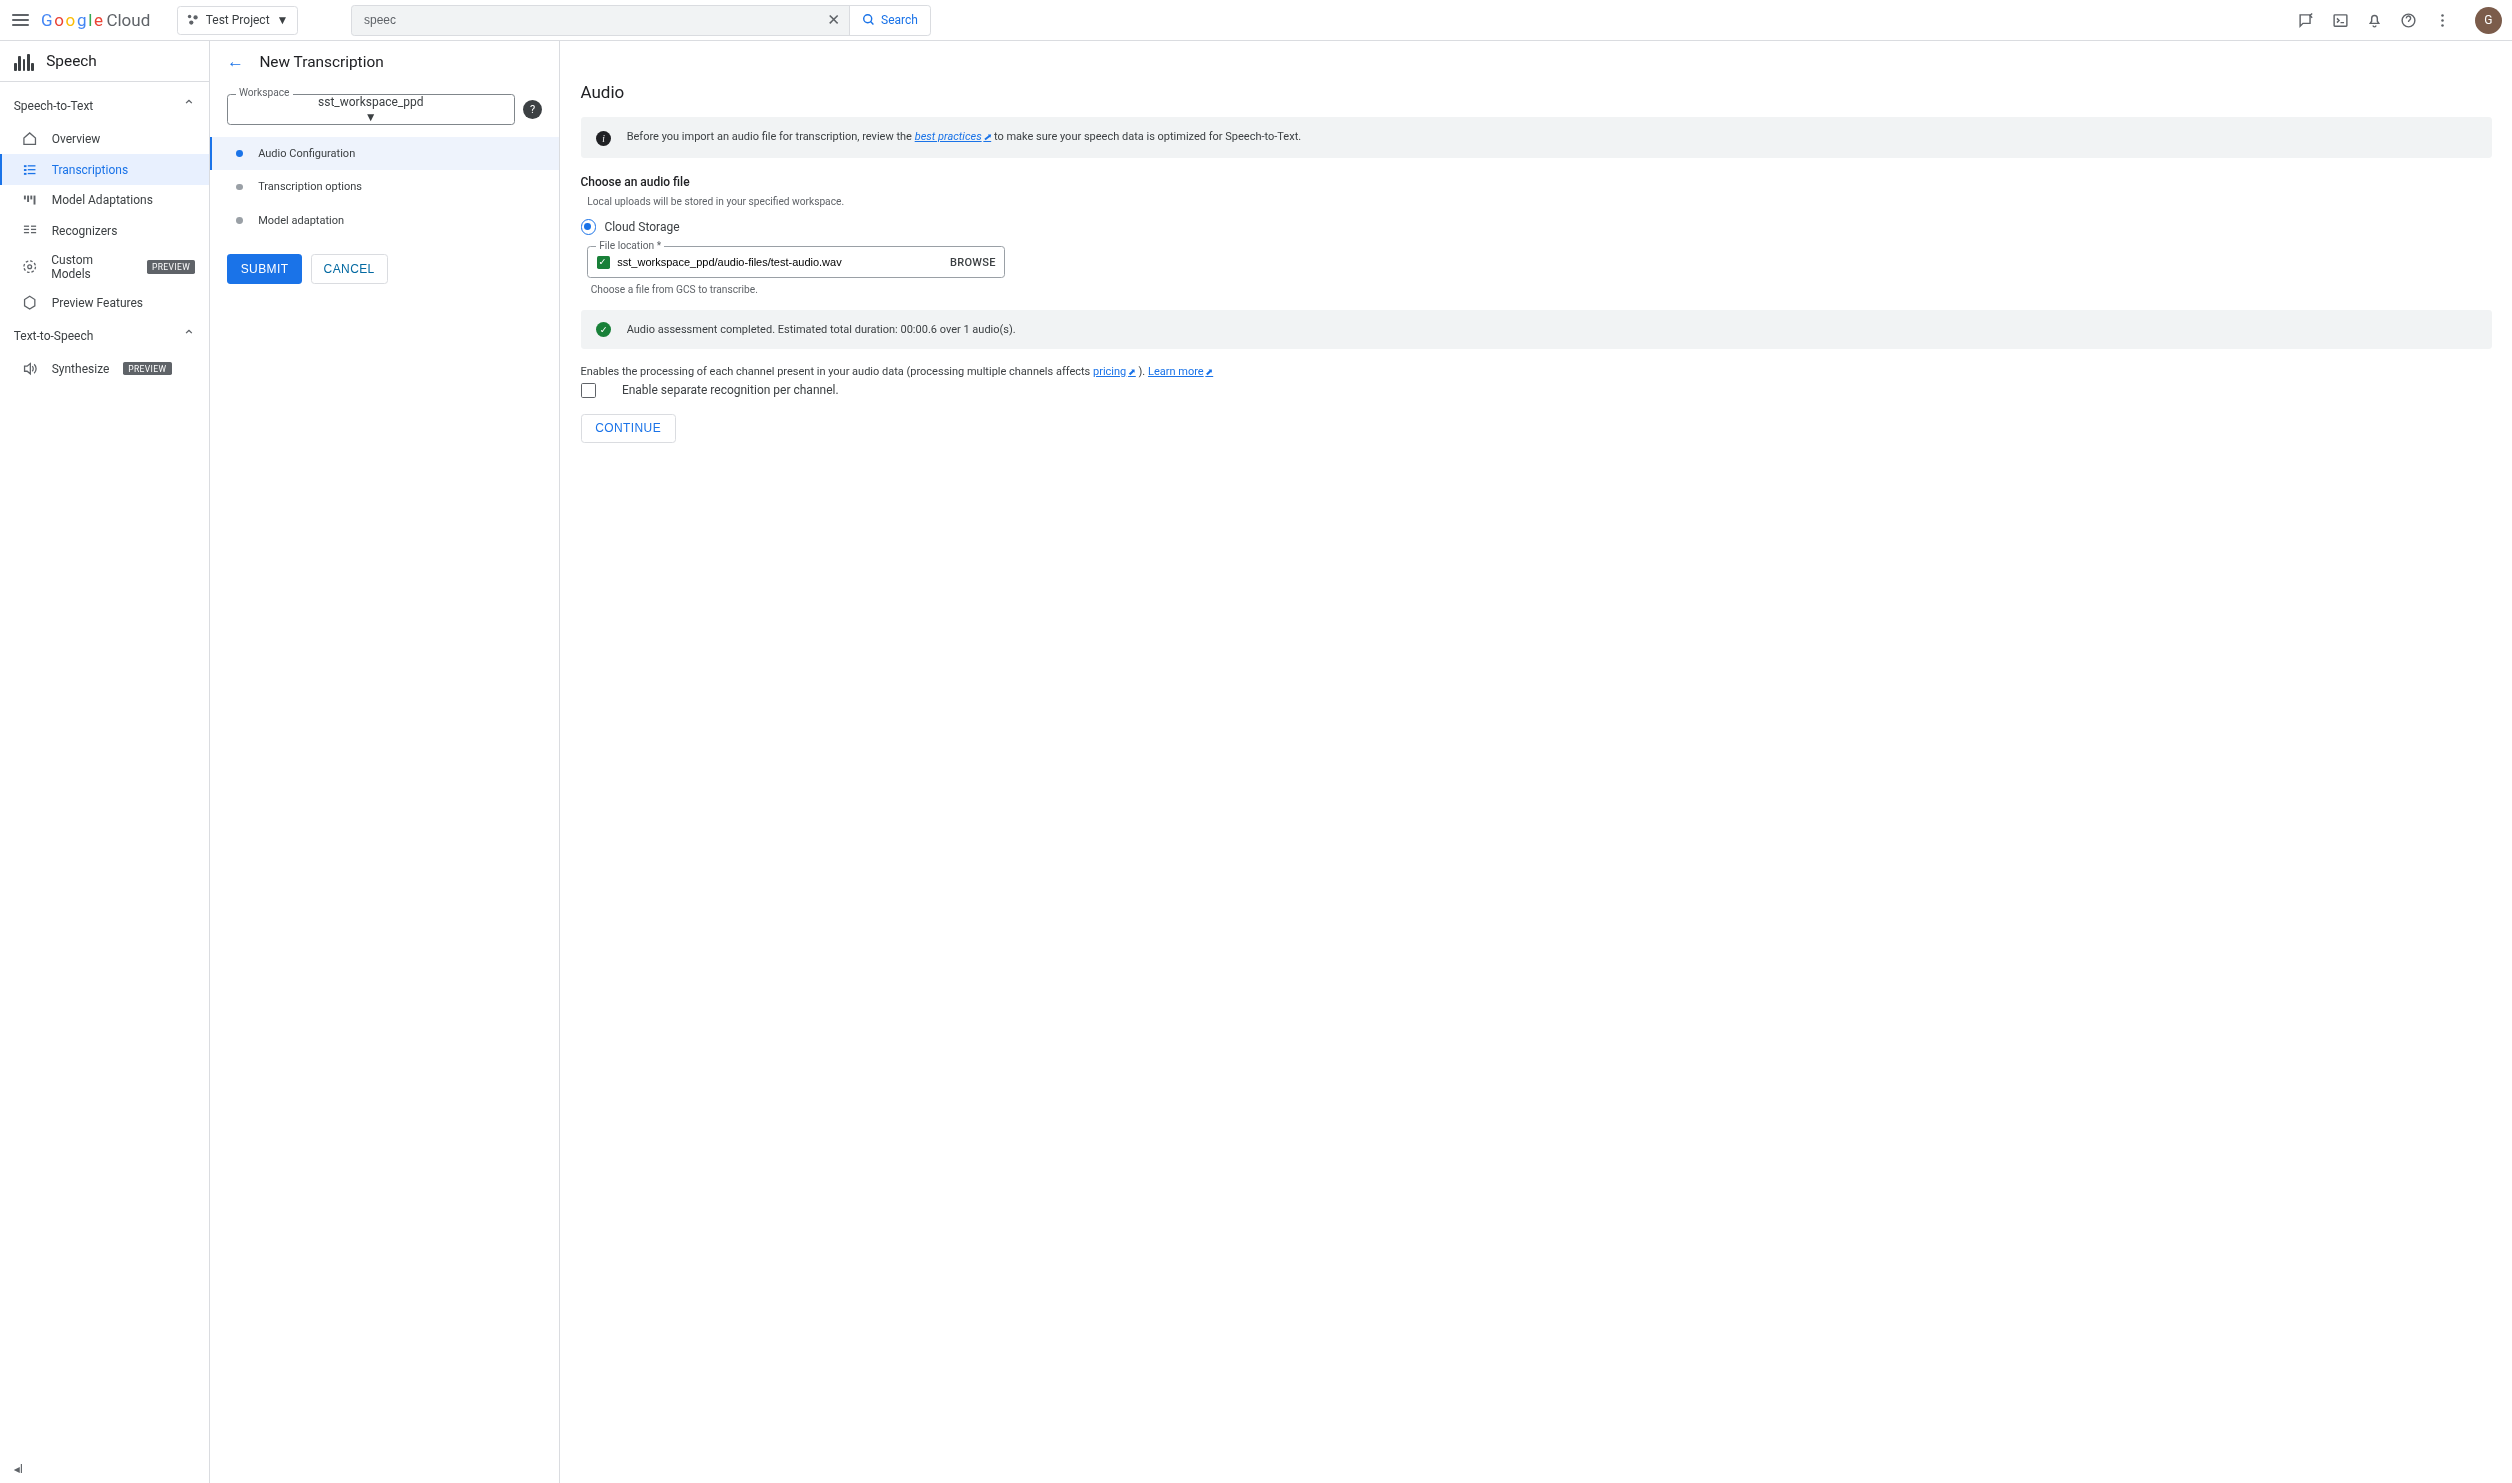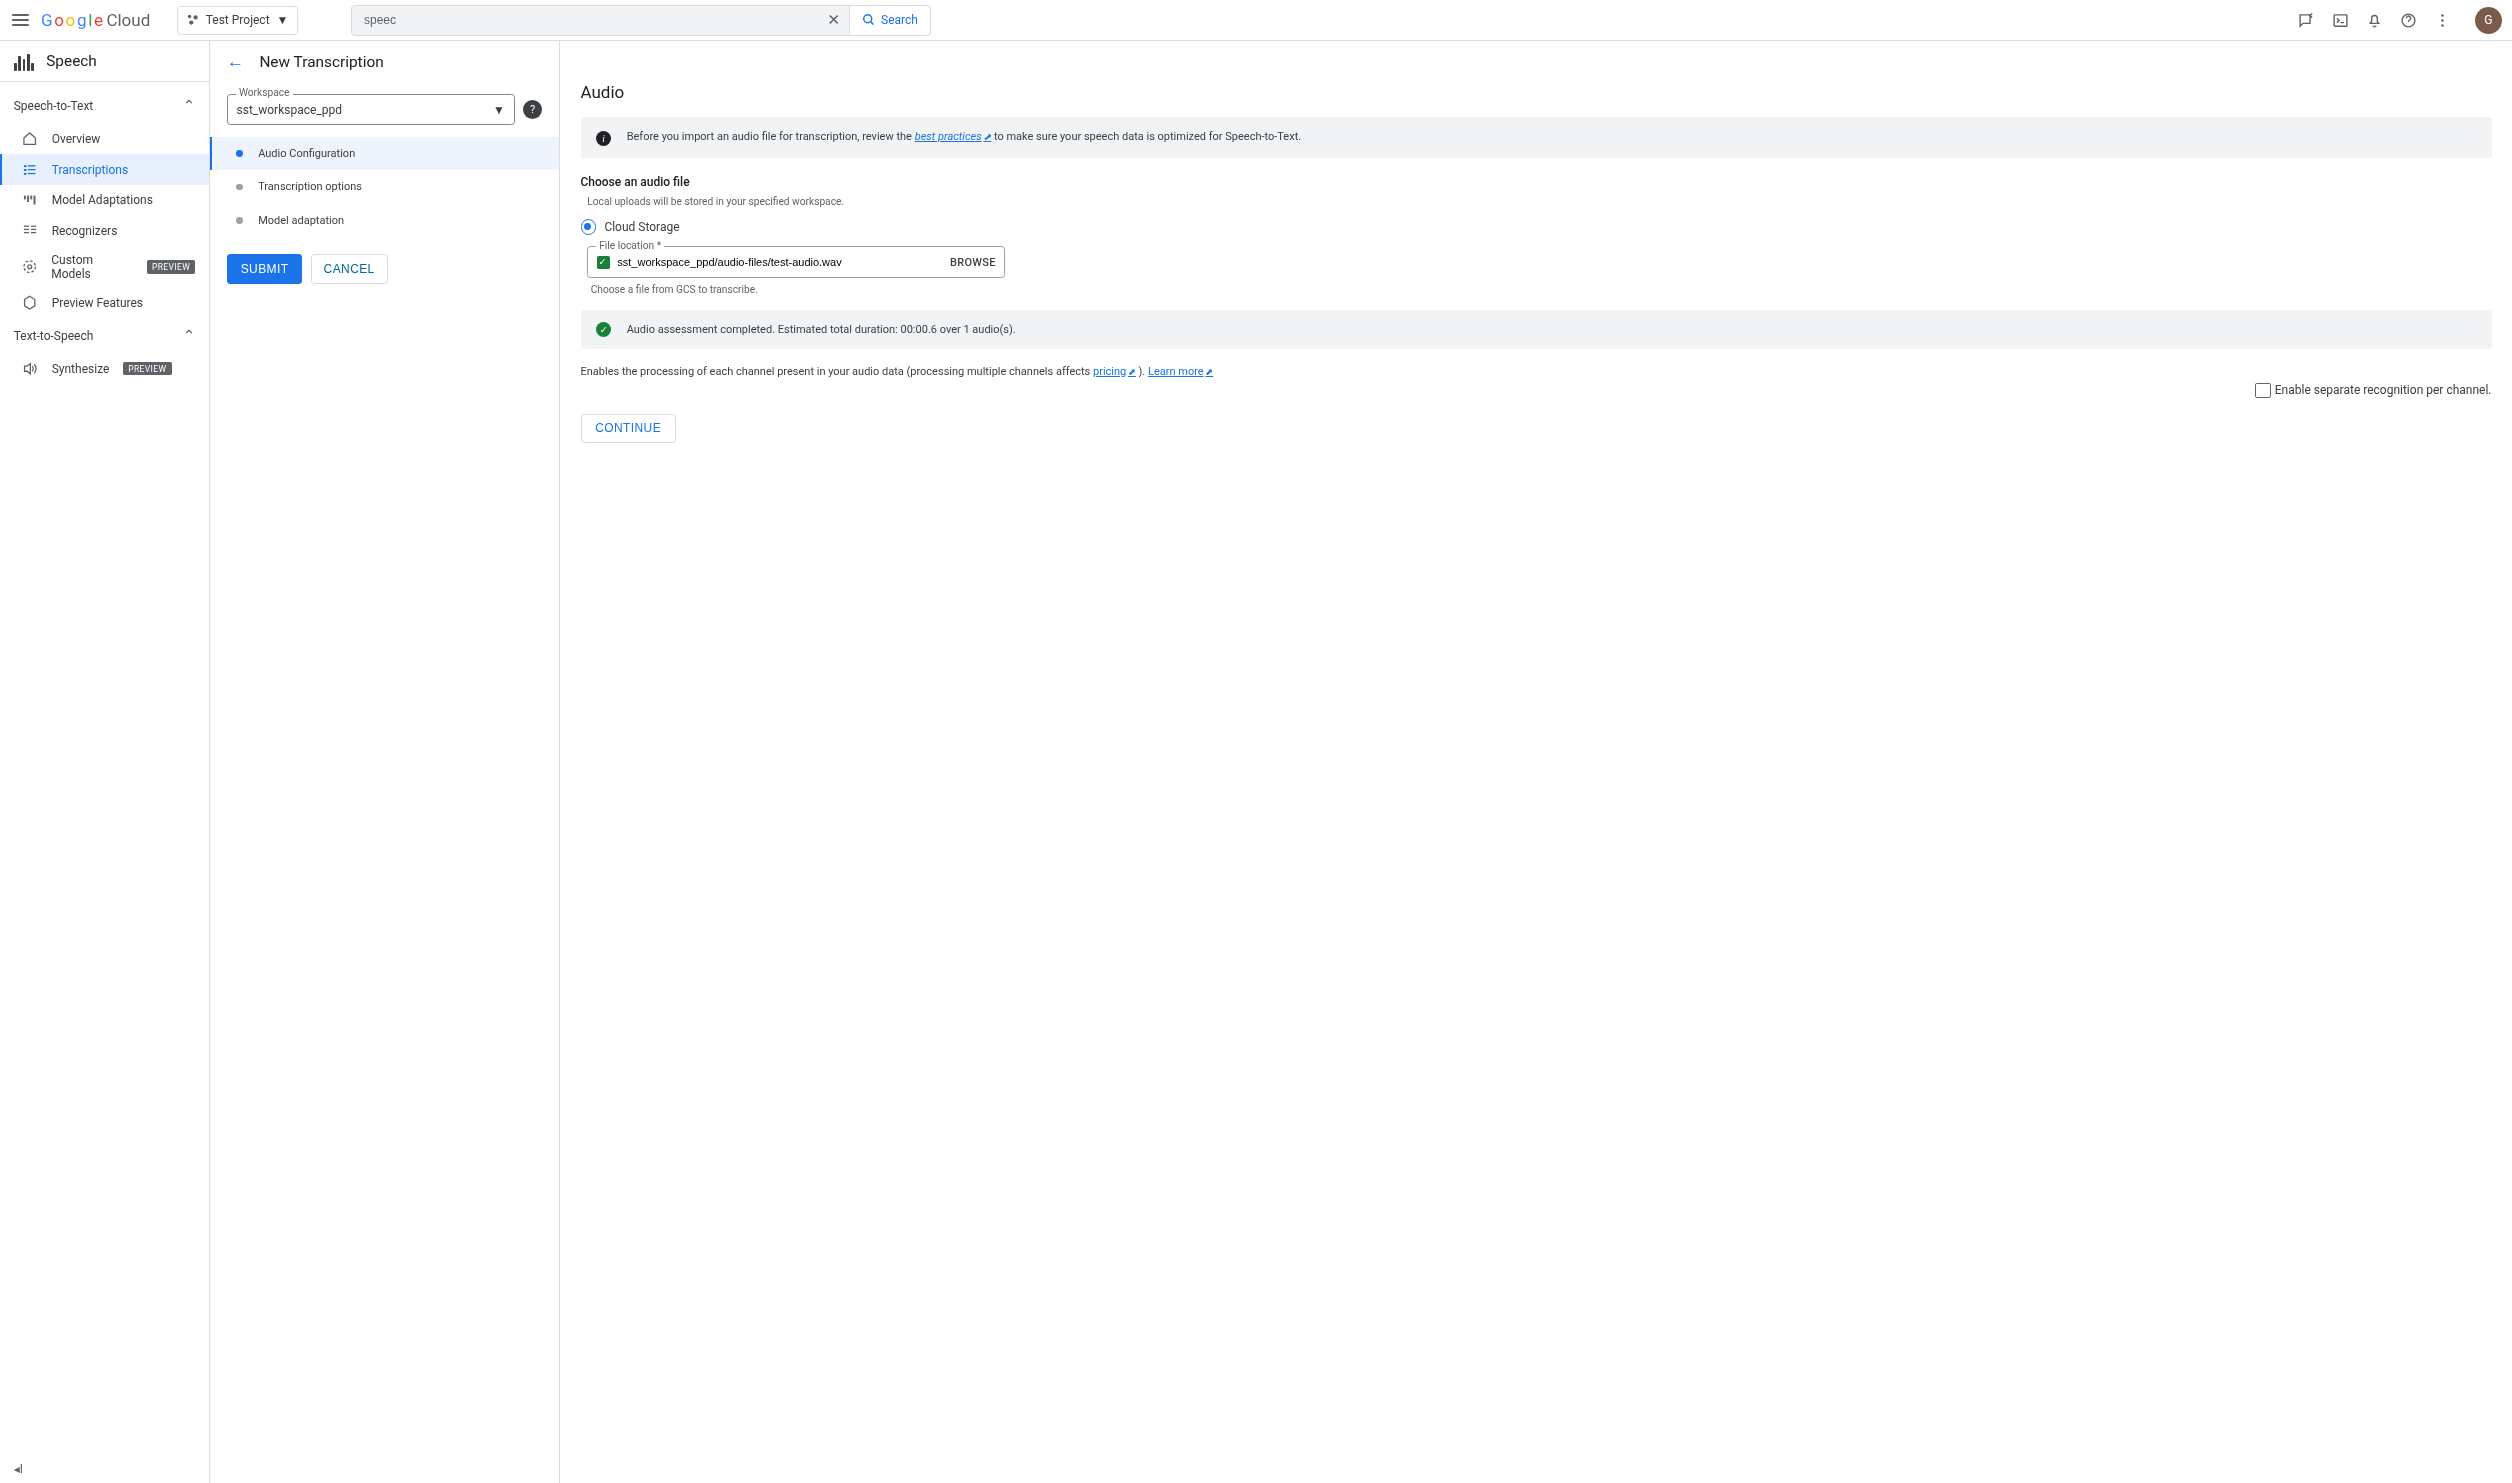--- a/index.html
+++ b/index.html
@@ -42,21 +42,21 @@
 
     
     .middle { width:350px; border-right:0.9px solid #dadce0; }
     .page-header { height:41px; display:flex; align-items:center; gap:15.4px; padding:0 17px; }
     .back-arrow { color:#1a73e8; font-size:17px; cursor:pointer;}
     .page-title { font-size:15.4px; color:#202124;}
     
     .workspace-row { display:flex; align-items:center; gap:8.5px; padding: 12px 17px 6.8px;}
     .select-field { position:relative; flex:1;}
     .select-field label { position:absolute; top:-6.8px; left:8.5px; background:#fff; padding:0 3.4px; font-size:10.2px; color:#5f6368;}
-    .select-field .box { border:0.9px solid #80868b; border-radius:3.4px; height:31px; display:flex; align-items:center; justify-content:space-between; padding:0 8.5px; cursor:pointer;}
+    .select-field .box { border:0.9px solid #80868b; border-radius:3.4px; height:31px; display:flex; align-items:center; justify-content:space-between; padding:0 8.5px; cursor:pointer;flex-direction:column;}
     .help-circle { width:19px; height:19px; border-radius:50%; background:#3c4043; color:#fff; display:flex; align-items:center; justify-content:center; font-size:11px; cursor:pointer;}
     
     .steps { padding: 5.1px 0;}
     .step { display:flex; align-items:center; gap:15.4px; padding:10.2px 24px; cursor:pointer; border-left:2.6px solid transparent;}
     .step.active { background:#eef3fc; border-left-color:#1a73e8;}
     .step .dot { width:6.8px; height:6.8px; border-radius:50%; background:#9aa0a6;}
     .step.active .dot { background:#1a73e8;}
     .step .label { font-size:11px; color:#3c4043;}
     
     .actions { display:flex; gap:8.5px; padding: 12px 17px;}
@@ -85,21 +85,21 @@
     .file-box { border:0.9px solid #9aa0a6; border-radius:3.4px; height:32px; display:flex; align-items:center; padding:0 8.5px; gap:6.8px;}
     .check-green { width:13.7px; height:13.7px; background:#188038; border-radius:1.7px; position:relative;}
     .check-green::after{ content:"✓"; color:#fff; font-size:9.4px; position:absolute; top:0; left:1.7px;}
     .file-box input { flex:1; border:none; outline:none; font-size:11px;}
     .browse { font-size:11px; font-weight:500; color:#3c4043; cursor:pointer; letter-spacing:0.3px;}
     .helper { font-size:10.2px; color:#5f6368; margin:5.1px 0 12px 10.2px;}
     
     .success-box { background:#f1f3f4; border-radius:3.4px; padding:12px 15.4px; display:flex; gap:15.4px; align-items:center; margin:15.4px 0;}
     .success-icon { width:15.4px; height:15.4px; border-radius:50%; background:#188038; color:#fff; display:flex; align-items:center; justify-content:center; font-size:9.4px;}
     
-    .checkbox-row { display:flex; align-items:center; gap:4px; margin:5.1px 0 15.4px;justify-content:flex-end;}
+    .checkbox-row { display:flex; align-items:center; gap:26px; margin:5.1px 0 15.4px;}
     .checkbox { width:15.4px; height:15.4px; border:1.7px solid #5f6368; border-radius:1.7px; cursor:pointer;}
     
     .continue-btn { border:0.9px solid #dadce0; background:#fff; color:#1a73e8; padding:6.8px 13.7px; border-radius:3.4px; font-size:12px; letter-spacing:0.4px; cursor:pointer;}
     .desc-text { font-size:11px; color:#3c4043; margin-bottom:5.1px;}
     .desc-text a { color:#1a73e8; text-decoration:underline;text-align:right;}
     svg { display:block;}
   </style>
 </head>
 <body>
 

